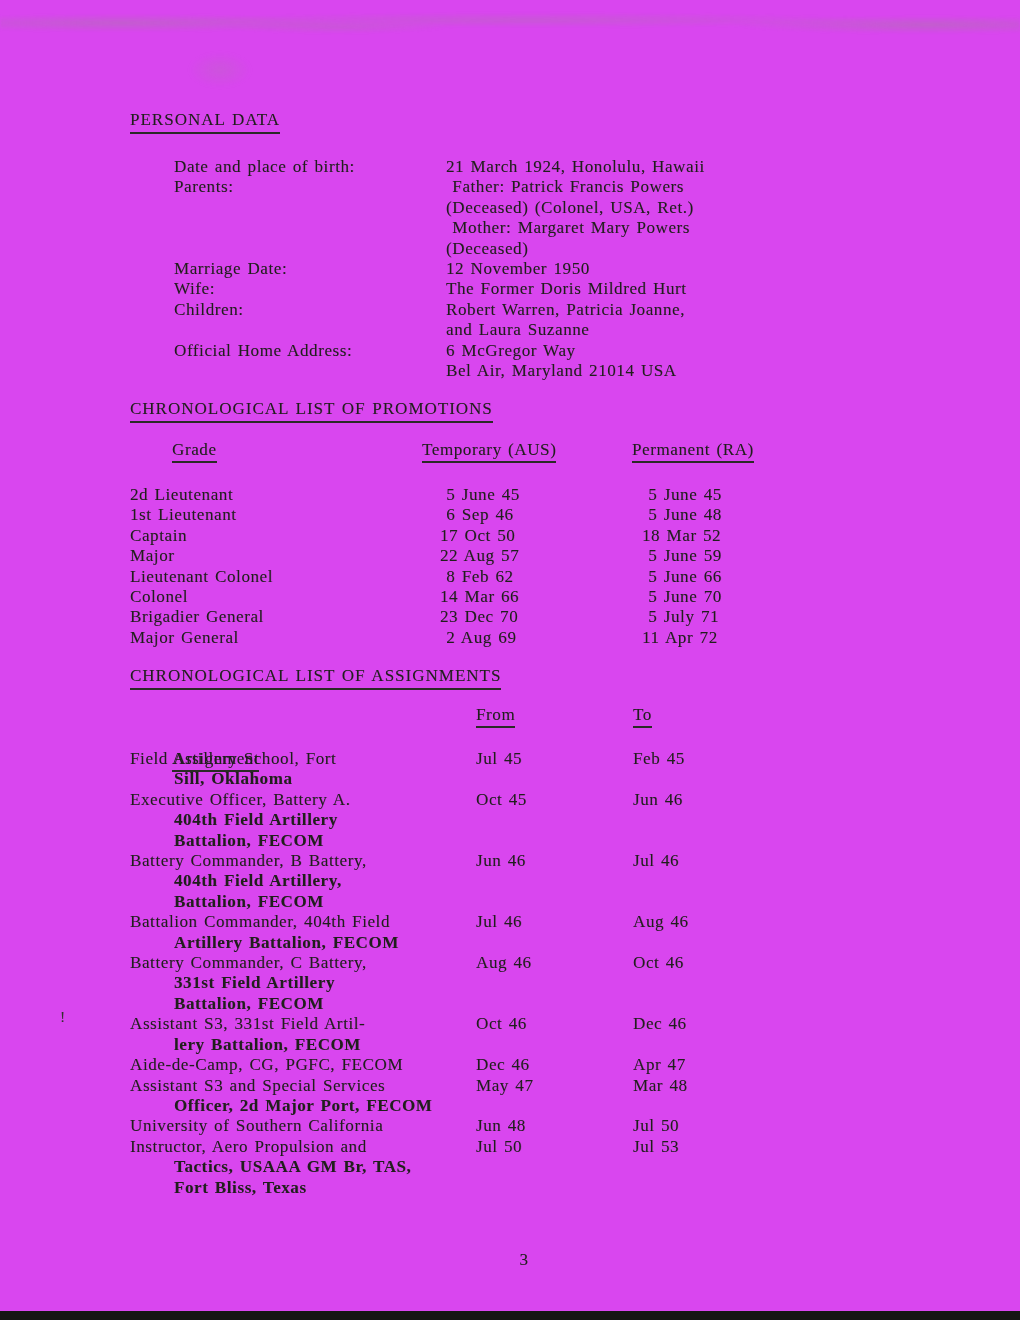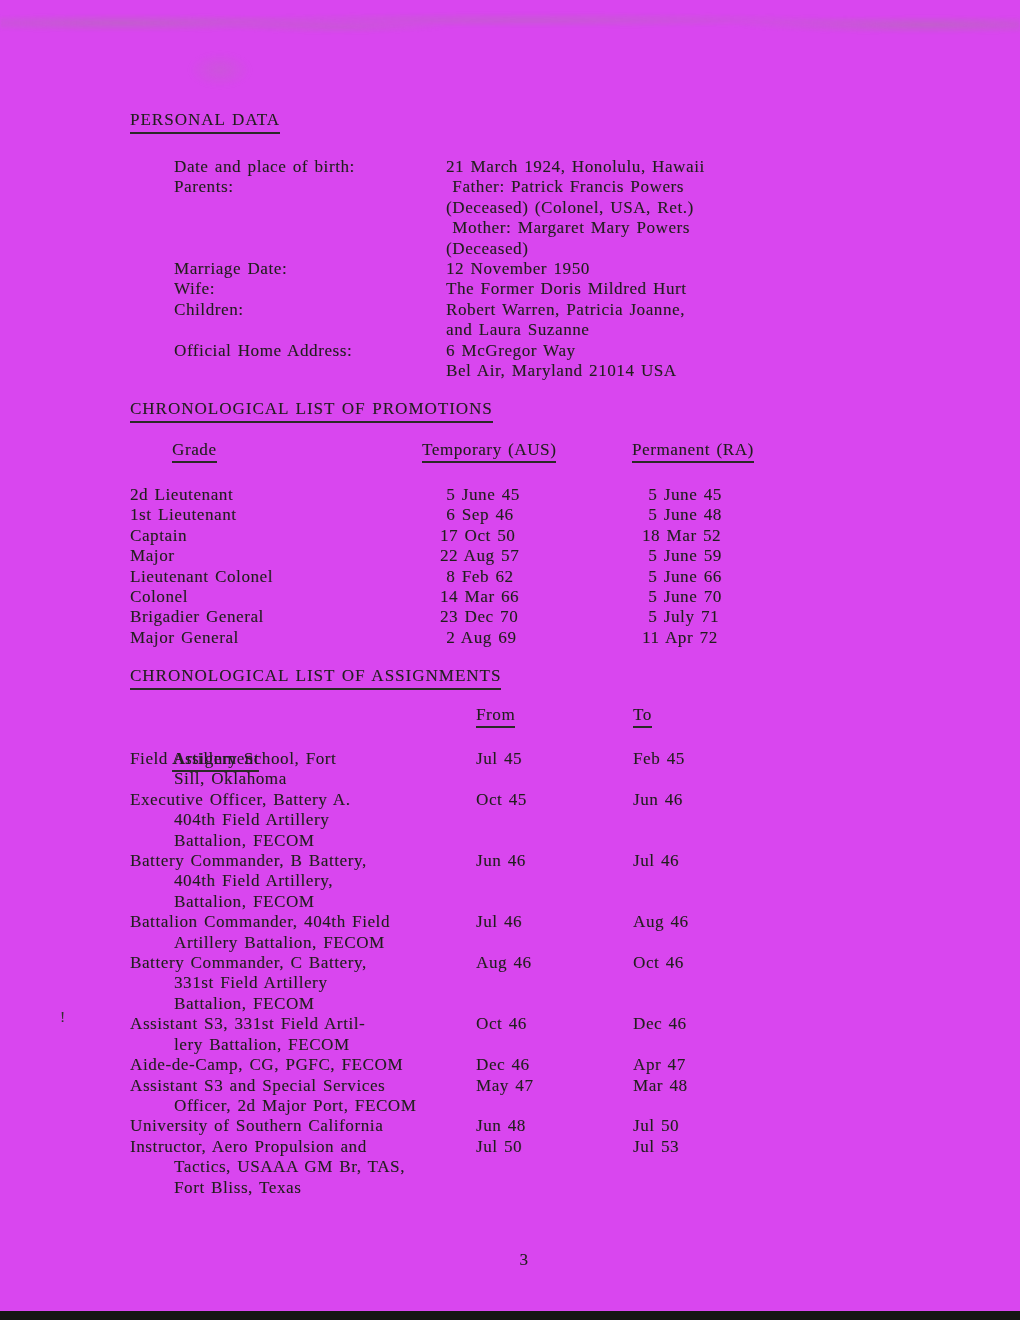--- a/index.html
+++ b/index.html
@@ -45,21 +45,21 @@
 
   
   .promo-row { display: flex; }
   .promo-row .g { flex: 0 0 297px; white-space: nowrap; }
   .promo-row .t { flex: 0 0 205px; padding-left: 13px; white-space: pre; }
   .promo-row .p { padding-left: 10px; white-space: pre; }
 
   
   .assign-row { display: flex; align-items: flex-start; }
   .assign-row .lines { flex: 0 0 346px; }
-  .assign-row .lines .cont { padding-left: 44px; }
+  .assign-row .lines .cont { padding-left: 44px; font-weight: bold; }
   .assign-row .from { flex: 0 0 157px; white-space: nowrap; }
   .assign-row .to { white-space: nowrap; }
 
   
   .noise-top {
     position: absolute; top: 5px; left: 0; width: 100%; height: 36px;
     background:
       radial-gradient(ellipse 320px 13px at 12% 50%, rgba(148,145,136,0.30), transparent 70%),
       radial-gradient(ellipse 520px 11px at 52% 42%, rgba(148,145,136,0.22), transparent 70%),
       radial-gradient(ellipse 280px 13px at 91% 55%, rgba(148,145,136,0.32), transparent 70%),

